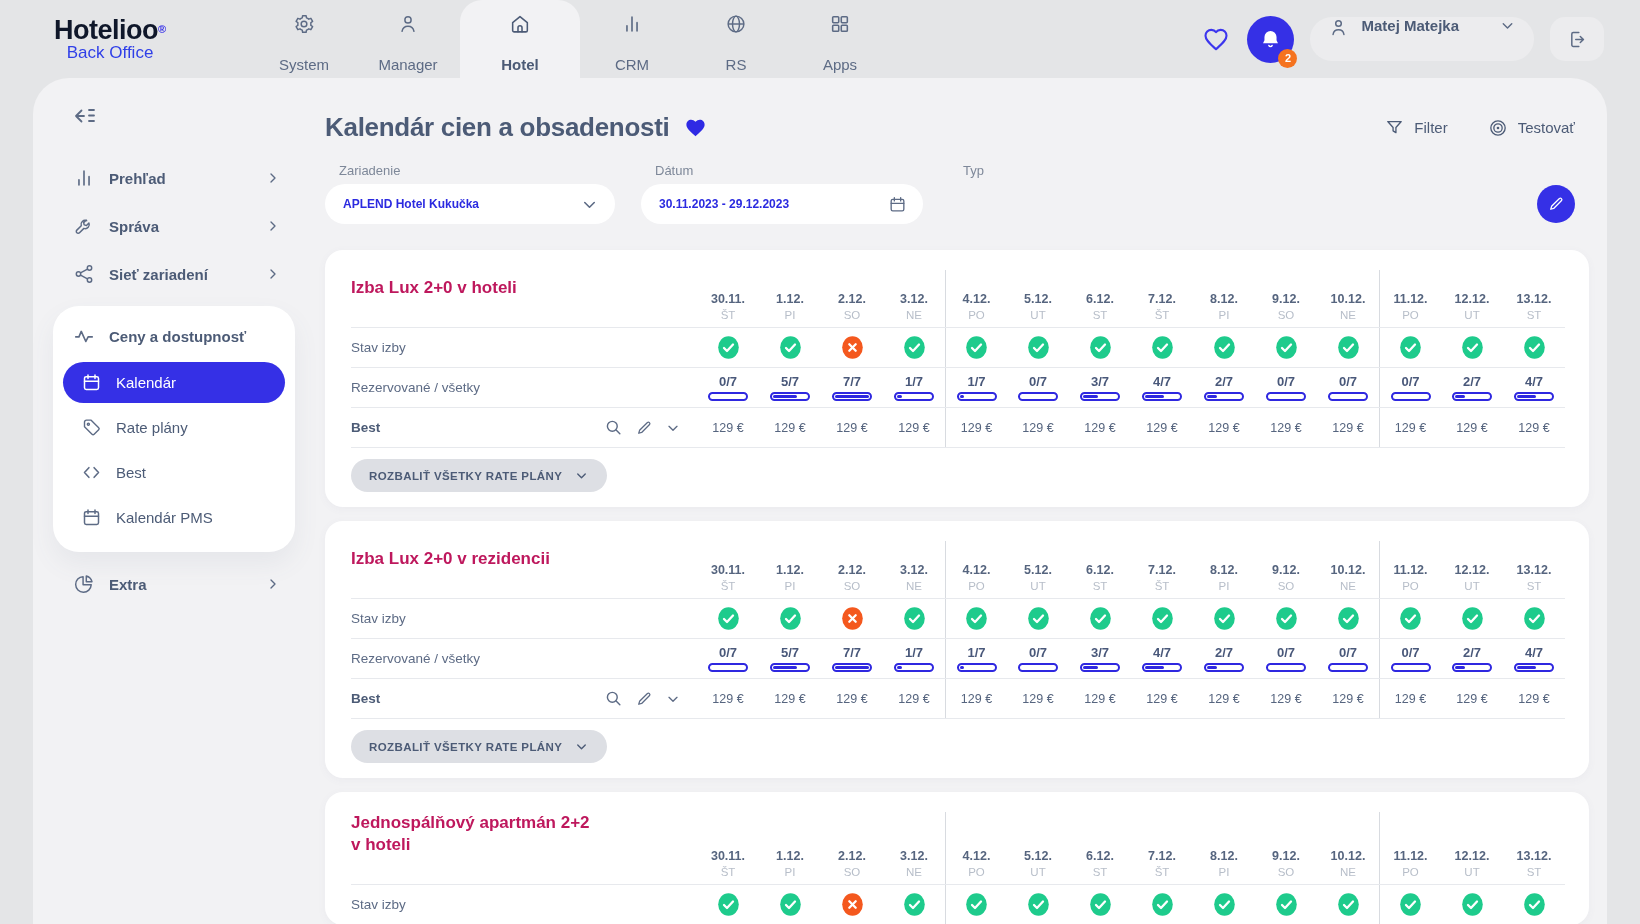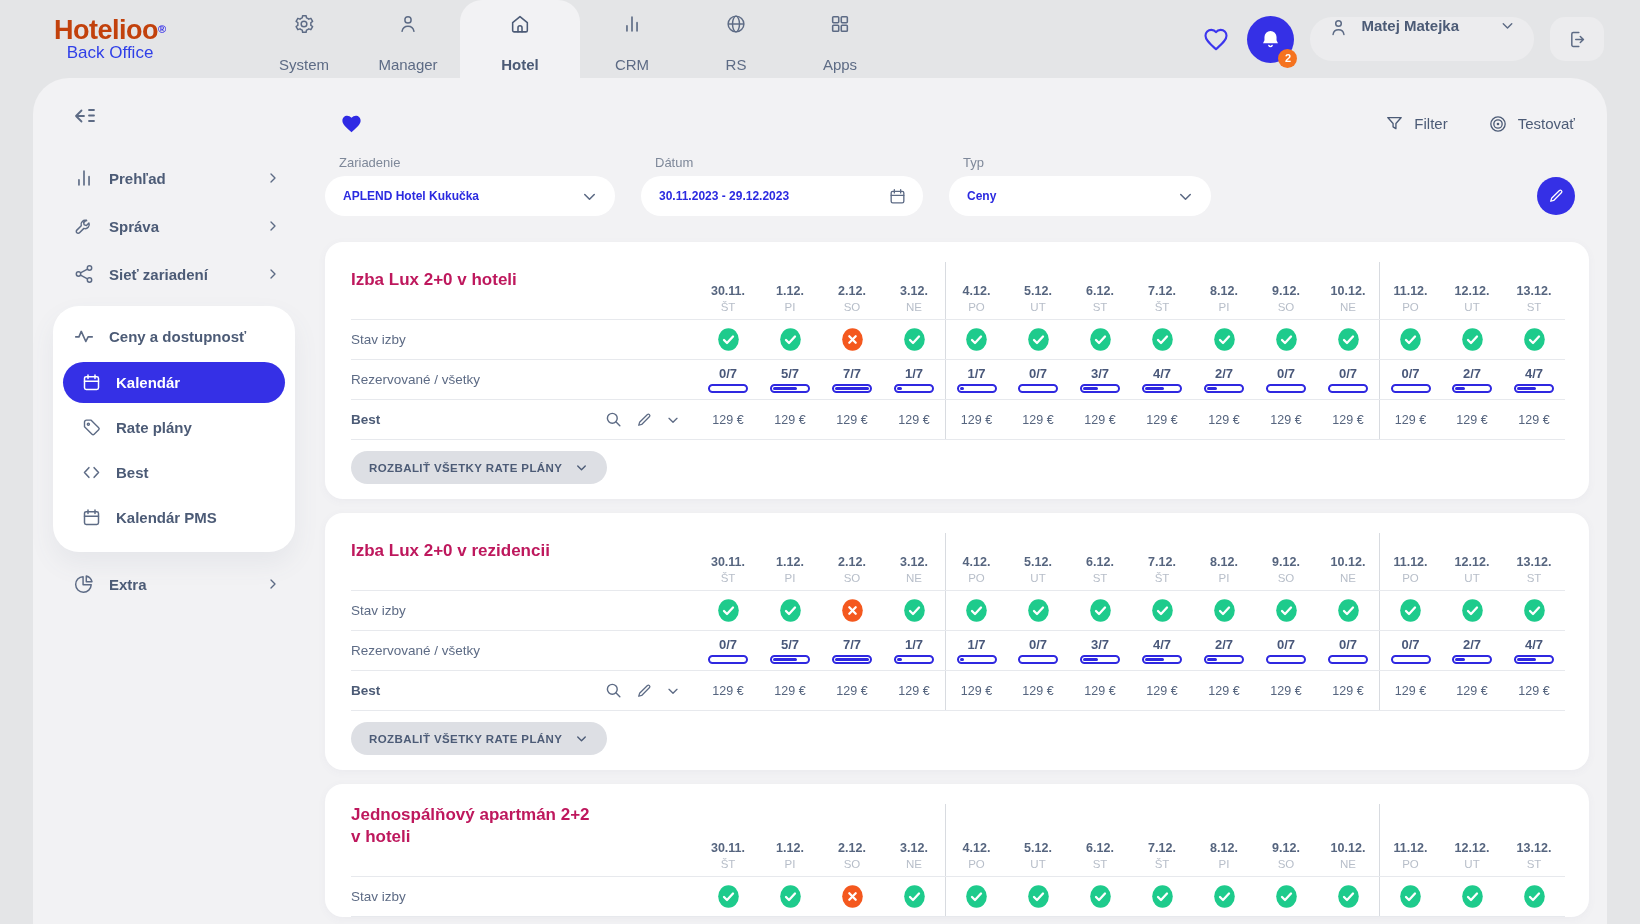--- a/index.html
+++ b/index.html
@@ -6,21 +6,21 @@
   html,body { width:1640px; height:924px; overflow:hidden; }
   body {
     font-family:"Liberation Sans", sans-serif;
     background:#e4e5e7; color:#56657f; position:relative;
   }
   svg { display:block; }
 
   
   .topbar { height:78px; display:flex; align-items:center; padding:0 36px; position:relative; }
   .logo { margin-left:18px; text-align:center; line-height:1.05; }
-  .logo .name { font-size:27px; font-weight:bold; color:#c2410c; letter-spacing:-0.5px; }
+  .logo .name { font-size:27px; font-weight:bold; color:#0f172a; letter-spacing:-0.5px; }
   .logo .reg { font-size:11px; vertical-align:super; font-weight:bold; color:#2f28e8;}
   .logo .tag { font-size:17px; color:#2f3fe8; }
   .nav { position:absolute; left:252px; top:0; height:78px; display:flex; align-items:stretch; }
   .nav-item { width:104px; display:flex; flex-direction:column; align-items:center; justify-content:center; gap:21px;
     font-size:15px; color:#5d6b85; cursor:pointer; padding-top:6px; }
   .nav-item.active { background:#f2f2f4; border-radius:22px 22px 0 0; font-weight:bold; color:#4c5b76; width:120px; }
   .nav-item .nico { height:24px; display:flex; align-items:flex-end; }
   .top-right { margin-left:auto; display:flex; align-items:center; gap:16px; }
   .fav-heart { cursor:pointer; }
   .bell-wrap { position:relative; width:47px; height:47px; background:#3530e6; border-radius:50%;
@@ -41,21 +41,21 @@
   
   .sidebar { width:262px; flex-shrink:0; padding:22px 4px 0 28px; }
   .collapse-btn { margin:4px 0 26px 12px; cursor:pointer; }
   .side-item { display:flex; align-items:center; gap:14px; padding:13px 10px 13px 12px;
     font-size:15px; font-weight:bold; color:#4c5b76; cursor:pointer; }
   .side-item .chev { margin-left:auto; }
   .side-sub { background:#fff; border-radius:26px; margin:8px -4px 8px -8px; padding:6px 8px 12px 8px;
     box-shadow:0 12px 26px rgba(90,100,130,0.08); }
   .side-sub .side-item { padding-left:12px; }
   .sub-item { display:flex; align-items:center; gap:14px; padding:12px 12px 12px 20px;
-    font-size:15px; font-weight:bold; color:#4c5b76; cursor:pointer; }
+    font-size:15px; font-weight:normal; color:#4c5b76; cursor:pointer; }
   .sub-item.active { background:#3530e6; color:#fff; border-radius:24px; padding:10px 16px 10px 18px; margin:2px 2px; }
 
   
   .main { flex:1; padding:26px 18px 0 30px; position:relative; }
   .page-head { display:flex; align-items:center; margin:8px 0 20px 0; }
   .page-title { font-size:26px; font-weight:bold; color:#4c5b76; letter-spacing:-0.3px; }
   .title-heart { margin-left:14px; cursor:pointer; }
   .head-actions { margin-left:auto; display:flex; gap:40px; margin-right:14px; }
   .head-action { display:flex; align-items:center; gap:10px; font-size:15px; color:#4c5b76; cursor:pointer; }
 
@@ -321,20 +321,21 @@
       <span class="chev">
         <svg width="16" height="16" viewBox="0 0 24 24" fill="none" stroke="#5d6b85" stroke-width="2" stroke-linecap="round" stroke-linejoin="round">
             <path d="M9 6l6 6-6 6"></path>
           </svg>
       </span>
     </div>
   </aside>
 
   <main class="main">
     <div class="page-head">
+      <h1 class="page-title">Kalendár cien a obsadenosti</h1>
       <span class="title-heart">
         <svg width="25" height="23" viewBox="0 0 24 24">
             <path fill="#2f2ae4" d="M12 21l-1.4-1.3C5.6 15.2 2.5 12.4 2.5 9 2.5 6.2 4.7 4 7.5 4c1.6 0 3.2.8 4.5 2.1C13.3 4.8 14.9 4 16.5 4c2.8 0 5 2.2 5 5 0 3.4-3.1 6.2-8.1 10.7L12 21z"></path>
           </svg>
       </span>
       <div class="head-actions">
         <div class="head-action">
           <span>
             <svg width="19" height="19" viewBox="0 0 24 24" fill="none" stroke="#4c5b76" stroke-width="1.7" stroke-linejoin="round">
                 <path d="M3.5 4.5h17L13.8 12v6.5l-3.6-2.3V12L3.5 4.5z"></path>
@@ -374,28 +375,20 @@
           <span class="ficon">
             <svg width="19" height="19" viewBox="0 0 24 24" fill="none" stroke="#5d6b85" stroke-width="1.7" stroke-linecap="round">
                 <rect x="4" y="5.5" width="16" height="14.5" rx="2"></rect>
                 <path d="M8 3.5v4M16 3.5v4M4 10.5h16"></path>
               </svg>
           </span>
         </div>
       </div>
       <div class="fgroup">
         <div class="flabel">Typ</div>
-        <div class="fpill w-type">
-          <span class="fval">Ceny</span>
-          <span class="ficon">
-            <svg width="19" height="19" viewBox="0 0 24 24" fill="none" stroke="#5d6b85" stroke-width="2" stroke-linecap="round" stroke-linejoin="round">
-                <path d="M6 9.5l6 6 6-6"></path>
-              </svg>
-          </span>
-        </div>
       </div>
       <button class="edit-fab">
         <span>
           <svg width="18" height="18" viewBox="0 0 24 24" fill="none" stroke="#fff" stroke-width="1.7" stroke-linecap="round" stroke-linejoin="round">
               <path d="M5 19l1.1-3.9L16.6 4.6a2 2 0 012.8 2.8L8.9 17.9 5 19z"></path>
             </svg>
         </span>
       </button>
     </div>
 

